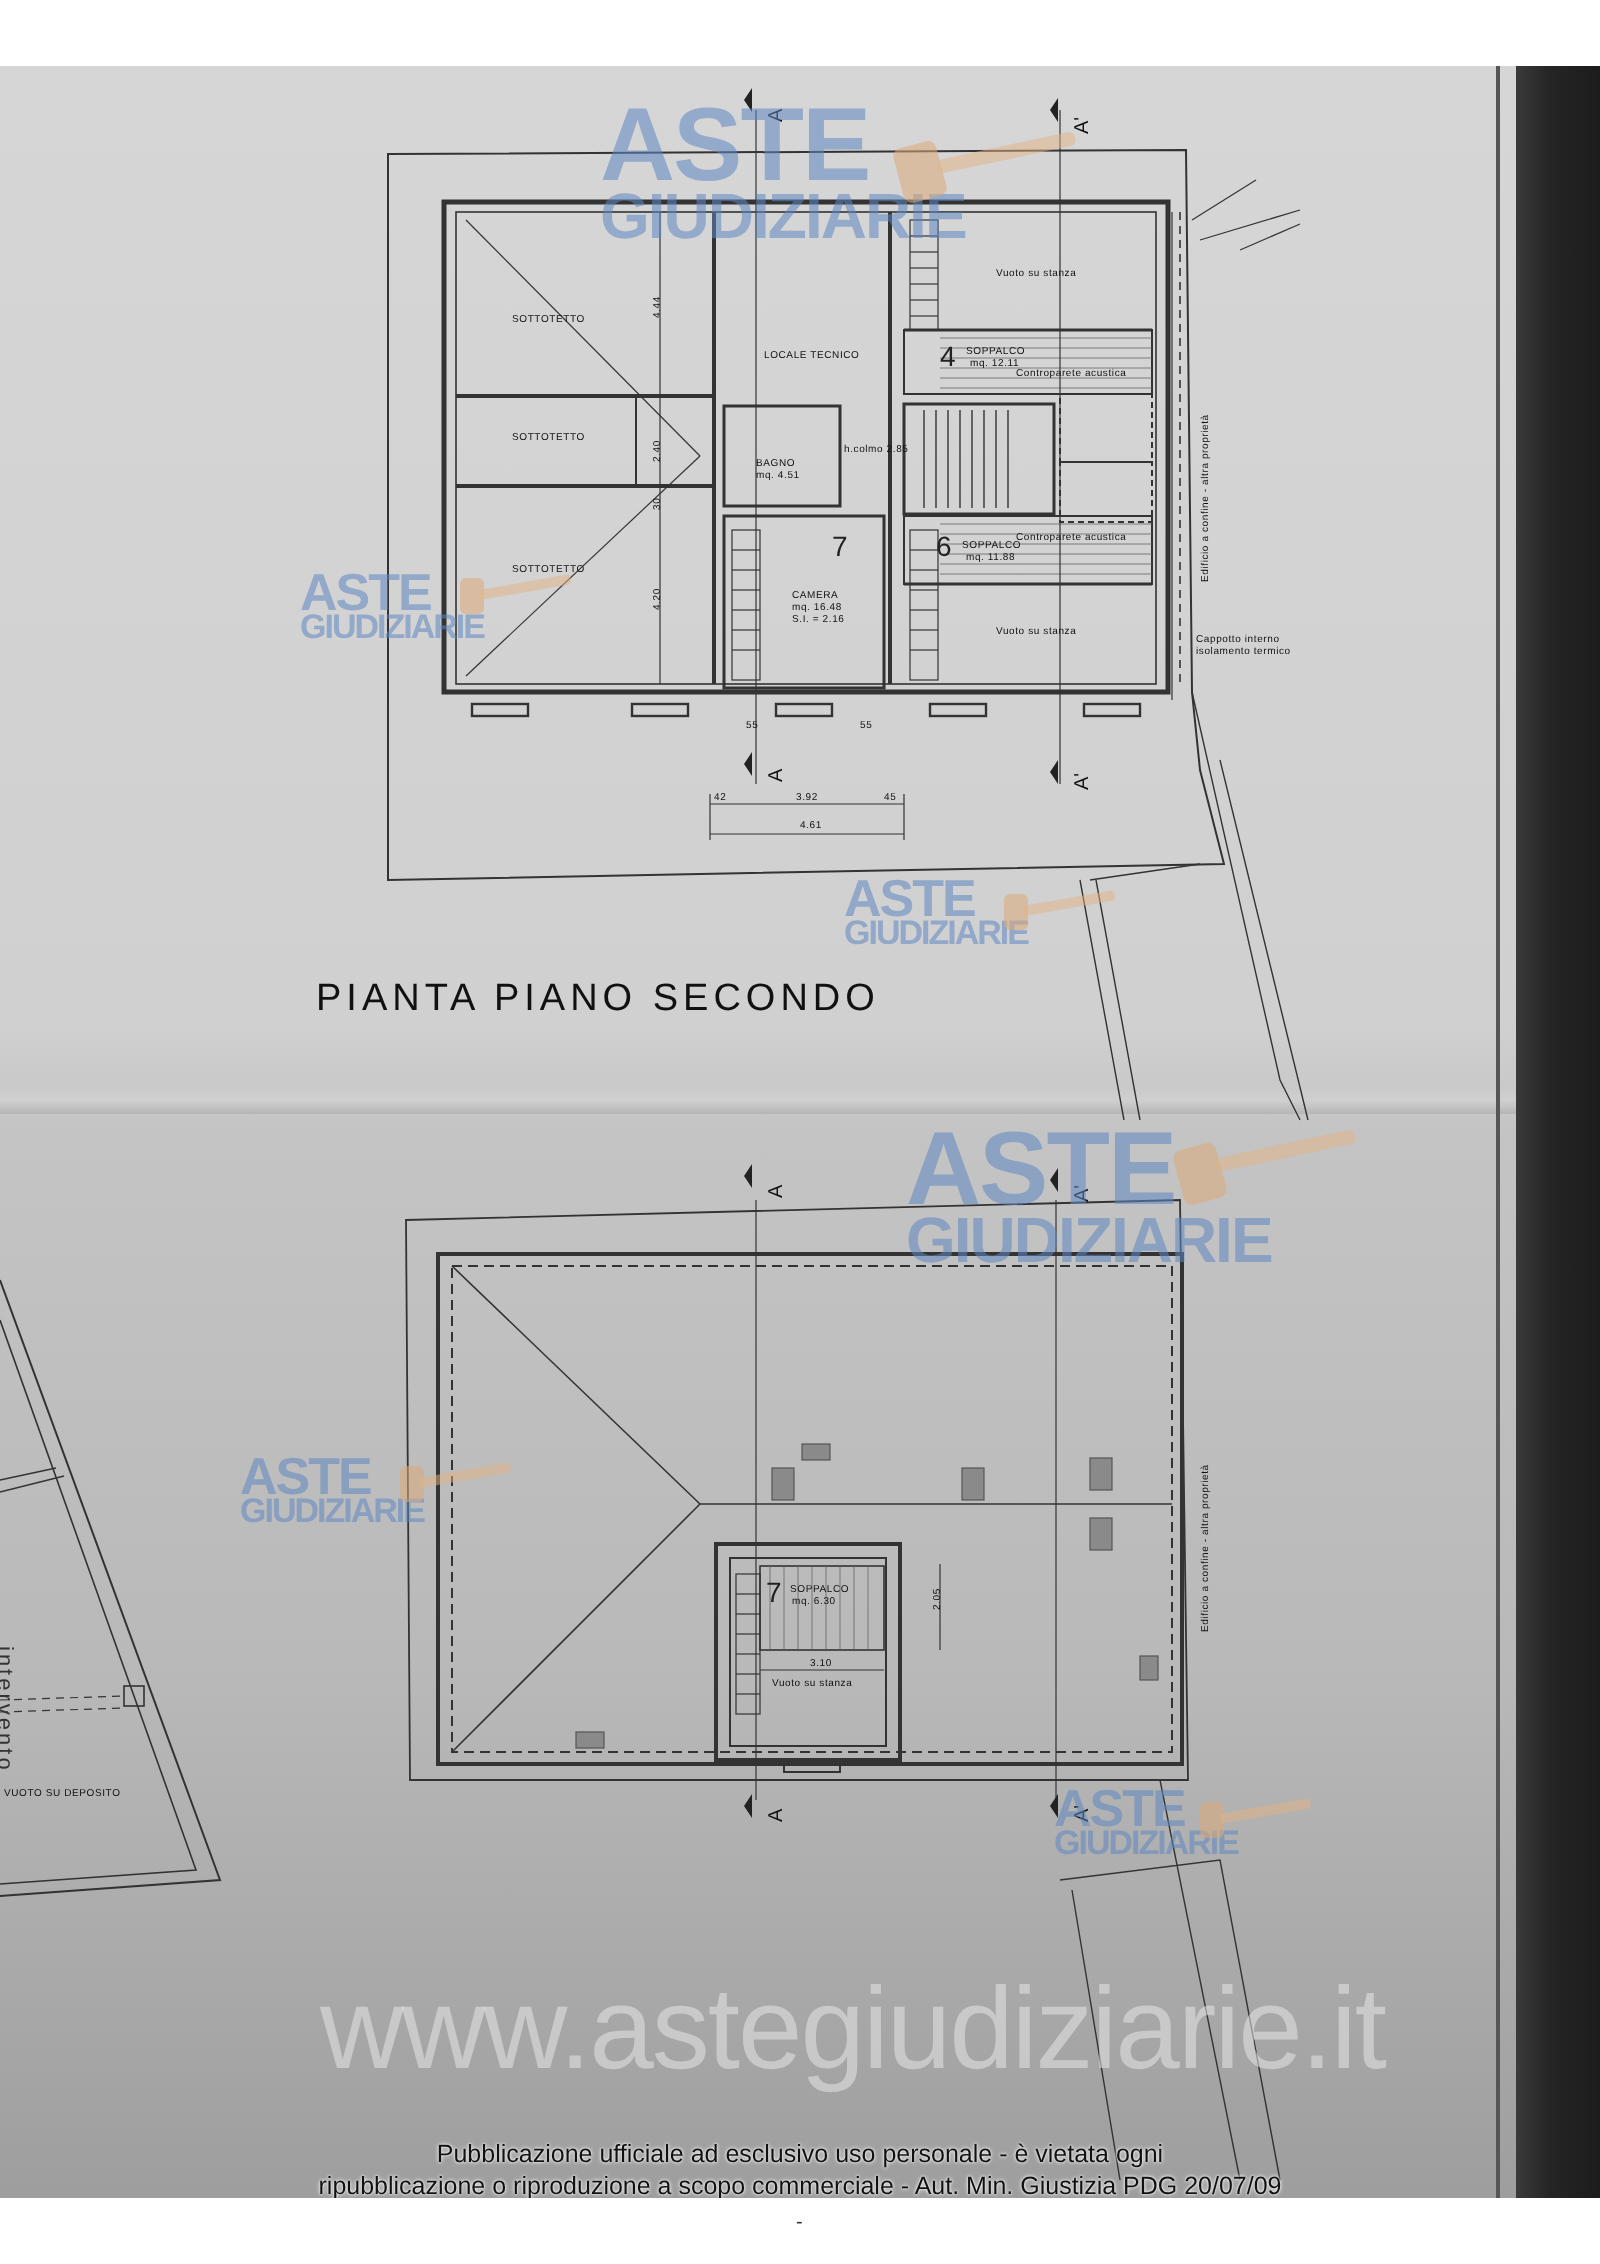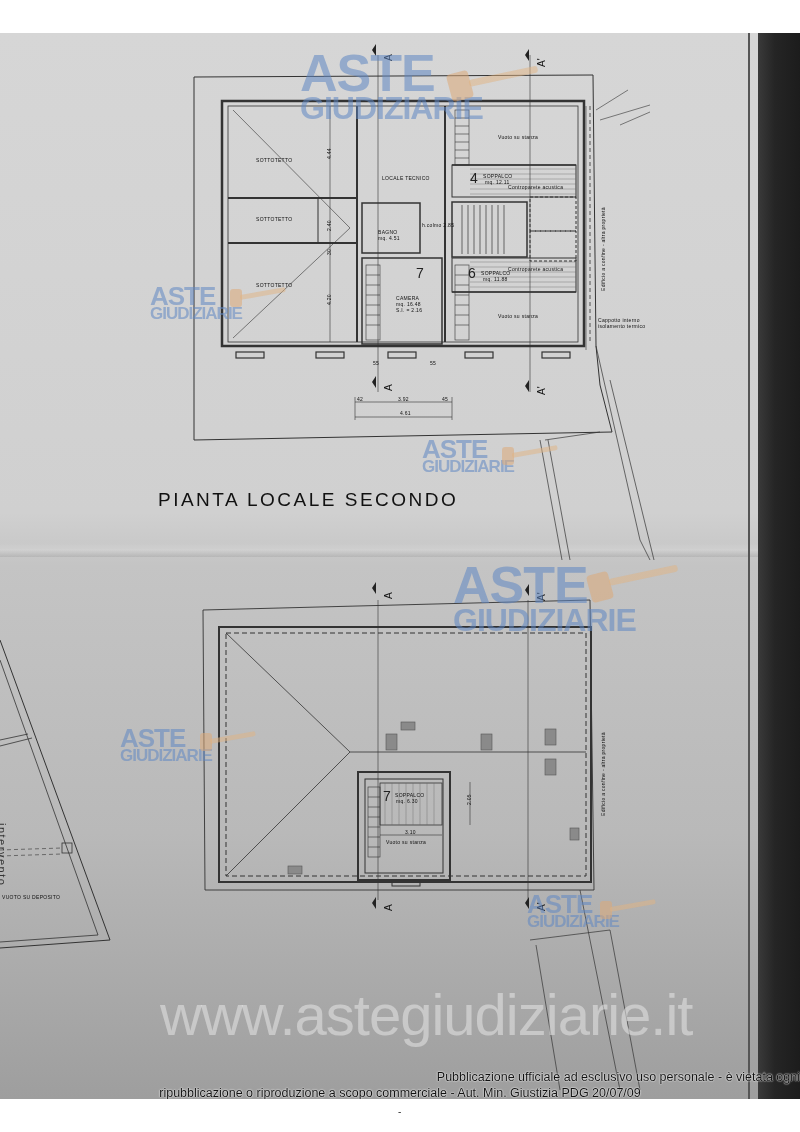--- a/index.html
+++ b/index.html
@@ -234,21 +234,21 @@
   <div class="lbl tiny" style="left:442px;top:363px;">45</div>
   <div class="lbl tiny" style="left:400px;top:377px;">4.61</div>
   <div class="lbl tiny" style="left:373px;top:327px;">55</div>
   <div class="lbl tiny" style="left:430px;top:327px;">55</div>
 
   <div class="lbl small vert" style="left:383px;top:28px;font-size:10px;">A</div>
   <div class="lbl small vert" style="left:536px;top:34px;font-size:10px;">A'</div>
   <div class="lbl small vert" style="left:383px;top:358px;font-size:10px;">A</div>
   <div class="lbl small vert" style="left:536px;top:362px;font-size:10px;">A'</div>
 
-  <div class="lbl title" style="left:158px;top:456px;">PIANTA LOCALE SECONDO</div>
+  <div class="lbl title" style="left:158px;top:456px;">PIANTA PIANO SECONDO</div>
 
   <div class="lbl small vert" style="left:383px;top:566px;font-size:10px;">A</div>
   <div class="lbl small vert" style="left:536px;top:568px;font-size:10px;">A'</div>
   <div class="lbl small vert" style="left:383px;top:878px;font-size:10px;">A</div>
   <div class="lbl small vert" style="left:536px;top:878px;font-size:10px;">A'</div>
   <div class="lbl num" style="left:383px;top:755px;">7</div>
   <div class="lbl tiny" style="left:395px;top:759px;">SOPPALCO</div>
   <div class="lbl tiny" style="left:396px;top:765px;">mq. 6.30</div>
   <div class="lbl tiny" style="left:405px;top:796px;">3.10</div>
   <div class="lbl tiny" style="left:386px;top:806px;">Vuoto su stanza</div>
@@ -304,17 +304,17 @@
     <rect x="2" y="6" width="12" height="18" rx="3" fill="rgba(220,170,120,0.55)"></rect>
     <rect x="12" y="12" width="46" height="5" rx="2" fill="rgba(225,180,130,0.5)" transform="rotate(-10 12 14)"></rect>
   </svg>
   <svg class="gavel" style="left:598px;top:862px;" width="60" height="30">
     <rect x="2" y="6" width="12" height="18" rx="3" fill="rgba(220,170,120,0.55)"></rect>
     <rect x="12" y="12" width="46" height="5" rx="2" fill="rgba(225,180,130,0.5)" transform="rotate(-10 12 14)"></rect>
   </svg>
 
   <div class="wm-url">www.astegiudiziarie.it</div>
 
-  <div class="footer" style="top:1037px;text-align:right;">Pubblicazione ufficiale ad esclusivo uso personale - è vietata ogni</div>
+  <div class="footer" style="top:1037px;">Pubblicazione ufficiale ad esclusivo uso personale - è vietata ogni</div>
   <div class="footer" style="top:1053px;">ripubblicazione o riproduzione a scopo commerciale - Aut. Min. Giustizia PDG 20/07/09</div>
 </div>
 
 <div class="dash-mark">-</div>
 
 </body></html>

